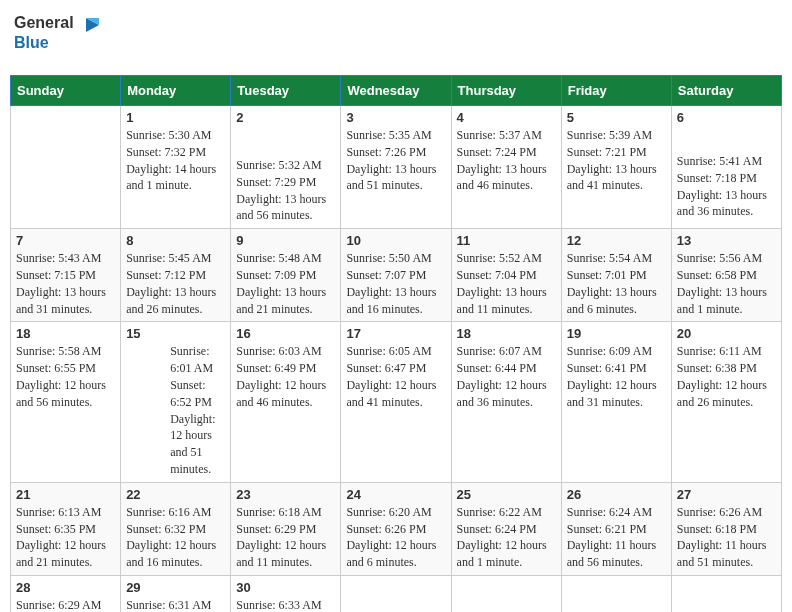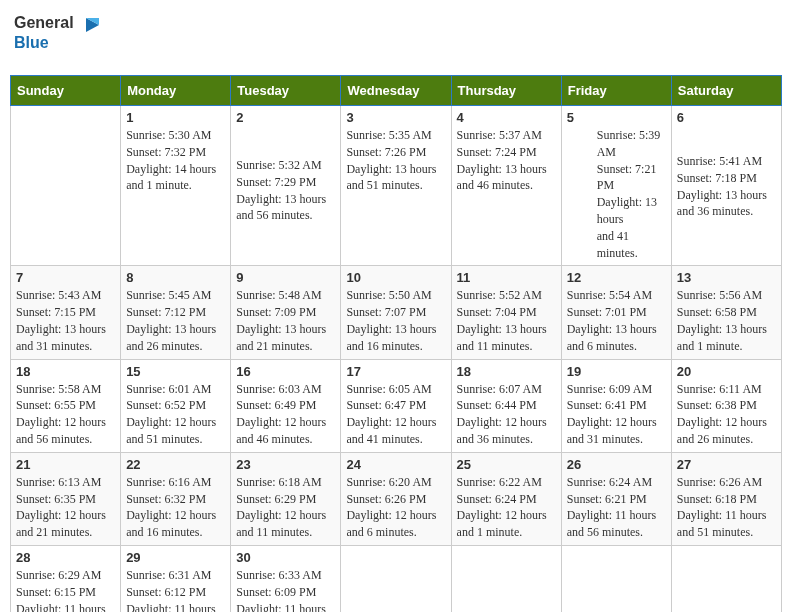--- a/index.html
+++ b/index.html
@@ -33,21 +33,21 @@
     .location {
       font-size: 16px;
       color: #555;
     }
     table {
       width: 100%;
       border-collapse: collapse;
       font-size: 11px;
     }
     thead tr th {
-      background-color: #4d7c0f;
+      background-color: #15803d;
       color: #fff;
       padding: 7px 6px;
       text-align: left;
       font-size: 13px;
       font-weight: bold;
       border: 1px solid #2a7ac7;
       margin-top: 37px;
     }
     tbody tr td {
       border: 1px solid #ccc;
@@ -131,21 +131,21 @@
         </td>
         <td>
           <div class="day-number">4</div>
           <div class="day-info" style="white-space: pre-line;">Sunrise: 5:37 AM
 Sunset: 7:24 PM
 Daylight: 13 hours
 and 46 minutes.</div>
         </td>
         <td>
           <div class="day-number">5</div>
-          <div class="day-info" style="white-space: pre-line; margin-left: 30px;">Sunrise: 5:39 AM
+          <div class="day-info" style="white-space: pre-line;">Sunrise: 5:39 AM
 Sunset: 7:21 PM
 Daylight: 13 hours
 and 41 minutes.</div>
         </td>
         <td>
           <div class="day-number">6</div>
           <div class="day-info" style="white-space: pre-line; margin-top: 28px;">Sunrise: 5:41 AM
 Sunset: 7:18 PM
 Daylight: 13 hours
 and 36 minutes.</div>
@@ -205,21 +205,21 @@
       <tr>
         <td>
           <div class="day-number">18</div>
           <div class="day-info" style="white-space: pre-line;">Sunrise: 5:58 AM
 Sunset: 6:55 PM
 Daylight: 12 hours
 and 56 minutes.</div>
         </td>
         <td>
           <div class="day-number">15</div>
-          <div class="day-info" style="white-space: pre-line;">Sunrise: 6:01 AM
+          <div class="day-info" style="white-space: pre-line; margin-left: 44px;">Sunrise: 6:01 AM
 Sunset: 6:52 PM
 Daylight: 12 hours
 and 51 minutes.</div>
         </td>
         <td>
           <div class="day-number">16</div>
           <div class="day-info" style="white-space: pre-line;">Sunrise: 6:03 AM
 Sunset: 6:49 PM
 Daylight: 12 hours
 and 46 minutes.</div>

